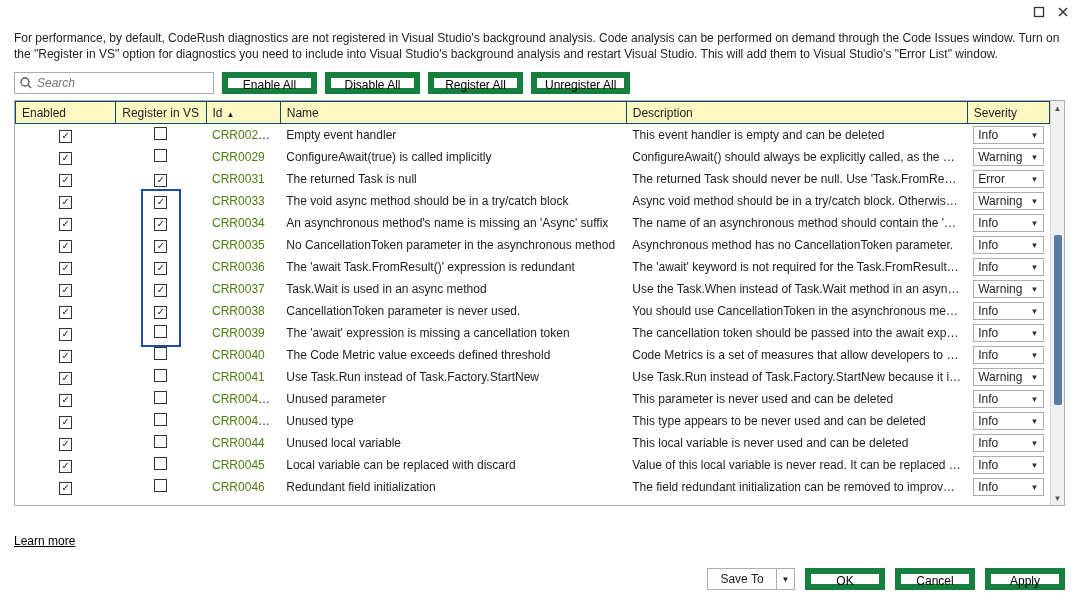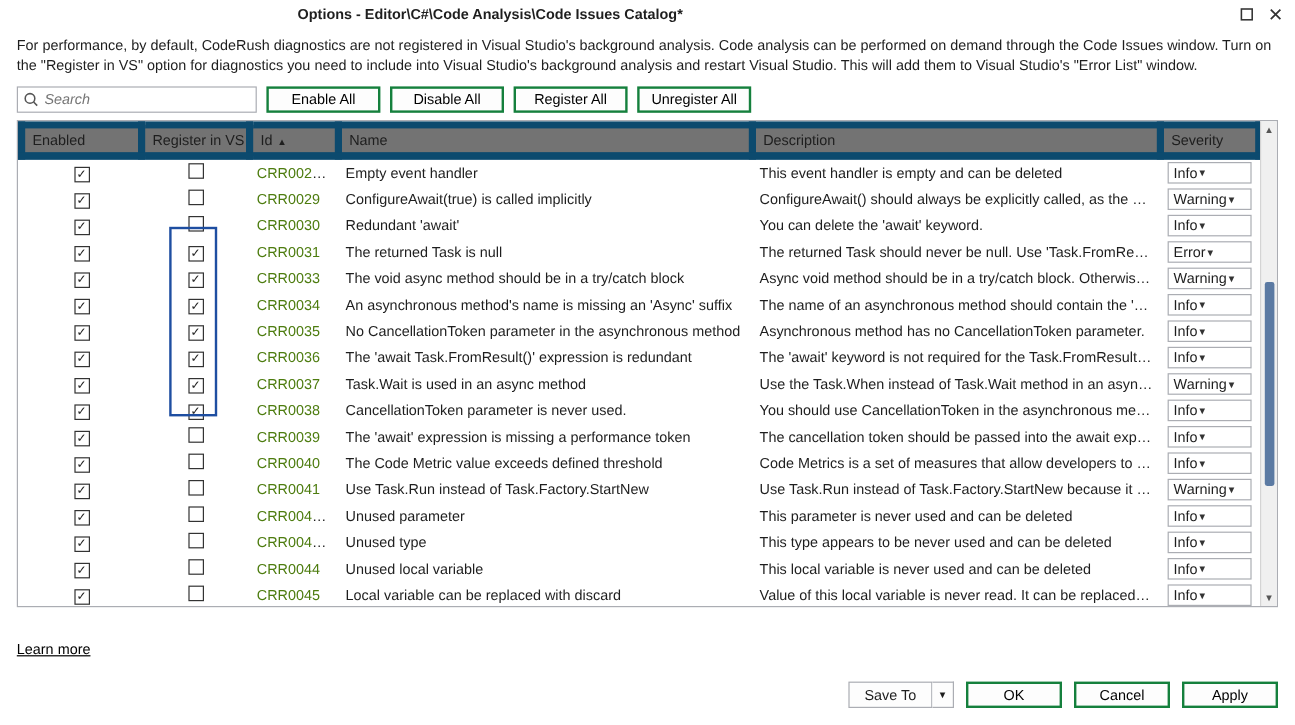--- a/index.html
+++ b/index.html
@@ -47,21 +47,21 @@
   outline: none;
   font-size: 12px;
   font-style: italic;
   color: #6d28d9;
   width: 100%;
   background: transparent;
 }
 .btn {
   height: 22px;
   min-width: 95px;
-  border: 2px solid #15803d;
+  border: 6px solid #15803d;
   background: #fdfdfd;
   font-size: 12px;
   cursor: pointer;
   padding: 0 8px;
 }
 .grid-wrap {
   flex: 1;
   margin: 0 14px;
   border: 1px solid #abadb3;
   overflow: hidden;
@@ -84,22 +84,22 @@
   border-radius: 2px;
   margin-top: 120px;
   height: 170px;
 }
 table.grid {
   border-collapse: collapse;
   width: 100%;
   table-layout: fixed;
 }
 table.grid th {
-  background: #737373;
-  border: 6px solid #0c4a6e;
+  background: #fef9c3;
+  border: 1px solid #0c4a6e;
   text-align: left;
   font-weight: 400;
   padding: 3px 6px;
   font-size: 12px;
   height: 22px;
   white-space: nowrap;
 }
 table.grid td {
   border-bottom: 0;
   padding: 2px 6px;
@@ -141,21 +141,21 @@
   font-size: 10px;
   text-align: center;
   line-height: 12px;
   color: #555;
   background: #fafafa;
 }
 .sev-cell {
   border: 1px solid #abadb3;
   display: flex;
   align-items: center;
-  justify-content: flex-start;
+  justify-content: space-between;
   height: 18px;
   padding: 0 4px;
   background: #fff;
 }
 .sev-cell .caret { font-size: 8px; color: #333; }
 .highlight-box {
   position: absolute;
   border: 2px solid #1e4ea1;
   pointer-events: none;
 }
@@ -190,21 +190,20 @@
   display: flex; align-items: center; justify-content: center;
   font-size: 8px;
 }
 .th-sort { display: inline-block; margin-left: 4px; font-size: 8px; }
 .search-icon { margin-right: 4px; display:inline-flex; }
 </style>
 </head>
 <body>
 
 <div class="titlebar">
-  <span class="title">Options - Editor\C#\Code Analysis\Code Issues Catalog*</span>
   <span class="spacer"></span>
   <span class="win-btn">
     <svg width="12" height="12" viewBox="0 0 12 12">
         <rect x="1.5" y="1.5" width="9" height="9" fill="none" stroke="#333" stroke-width="1.3"></rect>
       </svg>
   </span>
   <span class="win-btn">
     <svg width="12" height="12" viewBox="0 0 12 12">
         <path d="M2 2 L10 10 M10 2 L2 10" stroke="#333" stroke-width="1.5"></path>
       </svg>
@@ -272,33 +271,20 @@
             <td>ConfigureAwait() should always be explicitly called, as the def…</td>
             <td>
               <div class="sev-cell">
                 <span>Warning</span>
                 <span class="caret">▼</span>
               </div>
             </td>
           </tr>
           <tr>
             <td class="center"><span class="chk checked"></span></td>
-            <td class="center"><span class="chk "></span></td>
-            <td><span class="id-link">CRR0030</span></td>
-            <td>Redundant 'await'</td>
-            <td>You can delete the 'await' keyword.</td>
-            <td>
-              <div class="sev-cell">
-                <span>Info</span>
-                <span class="caret">▼</span>
-              </div>
-            </td>
-          </tr>
-          <tr>
-            <td class="center"><span class="chk checked"></span></td>
             <td class="center"><span class="chk checked"></span></td>
             <td><span class="id-link">CRR0031</span></td>
             <td>The returned Task is null</td>
             <td>The returned Task should never be null. Use 'Task.FromResult()'…</td>
             <td>
               <div class="sev-cell">
                 <span>Error</span>
                 <span class="caret">▼</span>
               </div>
             </td>
@@ -378,21 +364,21 @@
               <div class="sev-cell">
                 <span>Info</span>
                 <span class="caret">▼</span>
               </div>
             </td>
           </tr>
           <tr>
             <td class="center"><span class="chk checked"></span></td>
             <td class="center"><span class="chk "></span></td>
             <td><span class="id-link">CRR0039</span></td>
-            <td>The 'await' expression is missing a performance token</td>
+            <td>The 'await' expression is missing a cancellation token</td>
             <td>The cancellation token should be passed into the await express…</td>
             <td>
               <div class="sev-cell">
                 <span>Info</span>
                 <span class="caret">▼</span>
               </div>
             </td>
           </tr>
           <tr>
             <td class="center"><span class="chk checked"></span></td>

